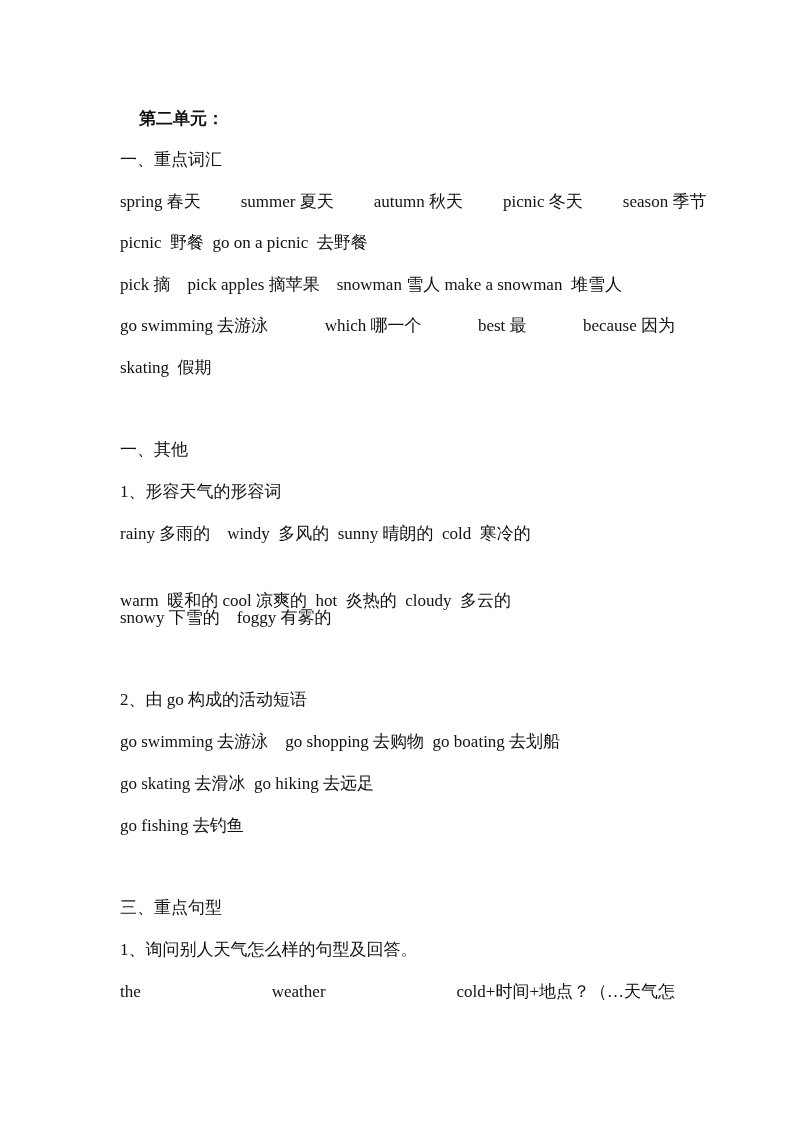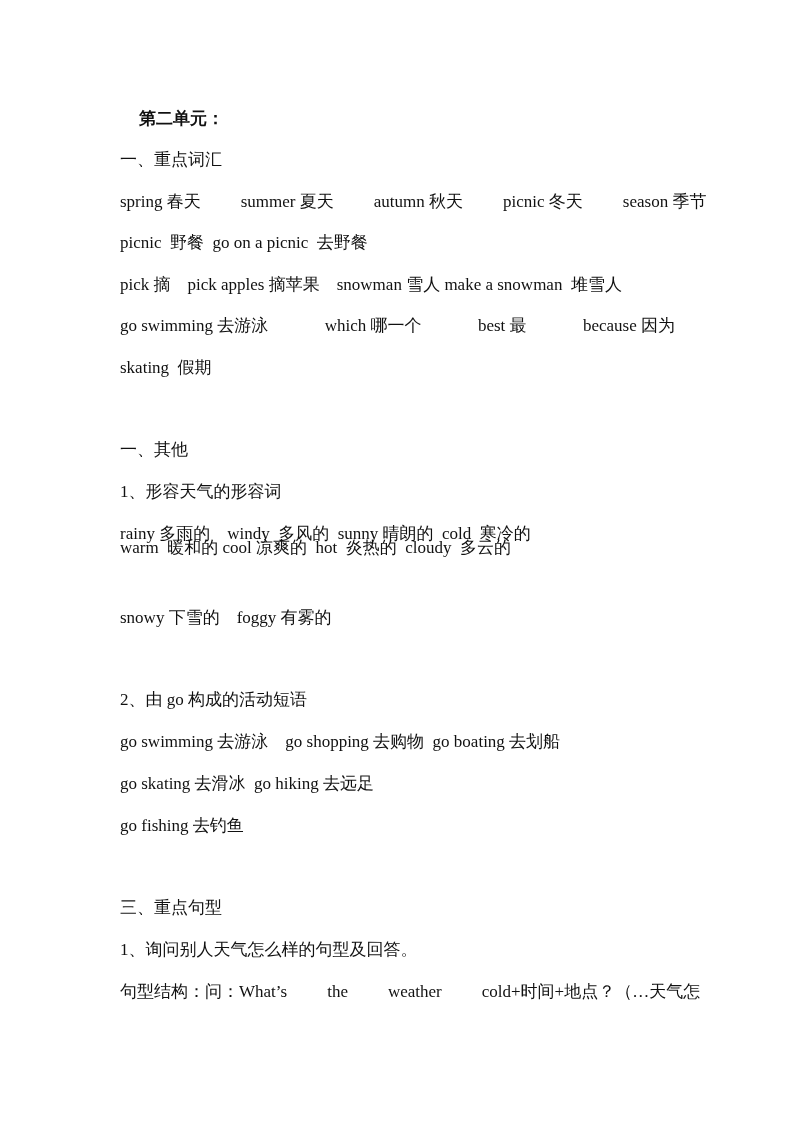--- a/index.html
+++ b/index.html
@@ -30,29 +30,28 @@
     <span>go swimming 去游泳</span>
     <span>which 哪一个</span>
     <span>best 最</span>
     <span>because 因为</span>
   </div>
   <div class="line" style="top:357px">skating  假期</div>
 
   <div class="line" style="top:439px">一、其他</div>
   <div class="line" style="top:481px">1、形容天气的形容词</div>
   <div class="line" style="top:523px">rainy 多雨的    windy  多风的  sunny 晴朗的  cold  寒冷的</div>
-  <div class="line" style="top:537px">warm  暖和的 cool 凉爽的  hot  炎热的  cloudy  多云的</div>
+  <div class="line" style="top:590px">warm  暖和的 cool 凉爽的  hot  炎热的  cloudy  多云的</div>
   <div class="line" style="top:607px">snowy 下雪的    foggy 有雾的</div>
 
   <div class="line" style="top:689px">2、由 go 构成的活动短语</div>
   <div class="line" style="top:731px">go swimming 去游泳    go shopping 去购物  go boating 去划船</div>
   <div class="line" style="top:773px">go skating 去滑冰  go hiking 去远足</div>
   <div class="line" style="top:815px">go fishing 去钓鱼</div>
 
   <div class="line" style="top:897px">三、重点句型</div>
   <div class="line" style="top:939px">1、询问别人天气怎么样的句型及回答。</div>
   <div class="line justify" style="top:981px">
-    <span>句型结构：问：What’s</span>
     <span>the</span>
     <span>weather</span>
     <span>cold+时间+地点？（…天气怎</span>
   </div>
 </div>
 
 </body></html>

